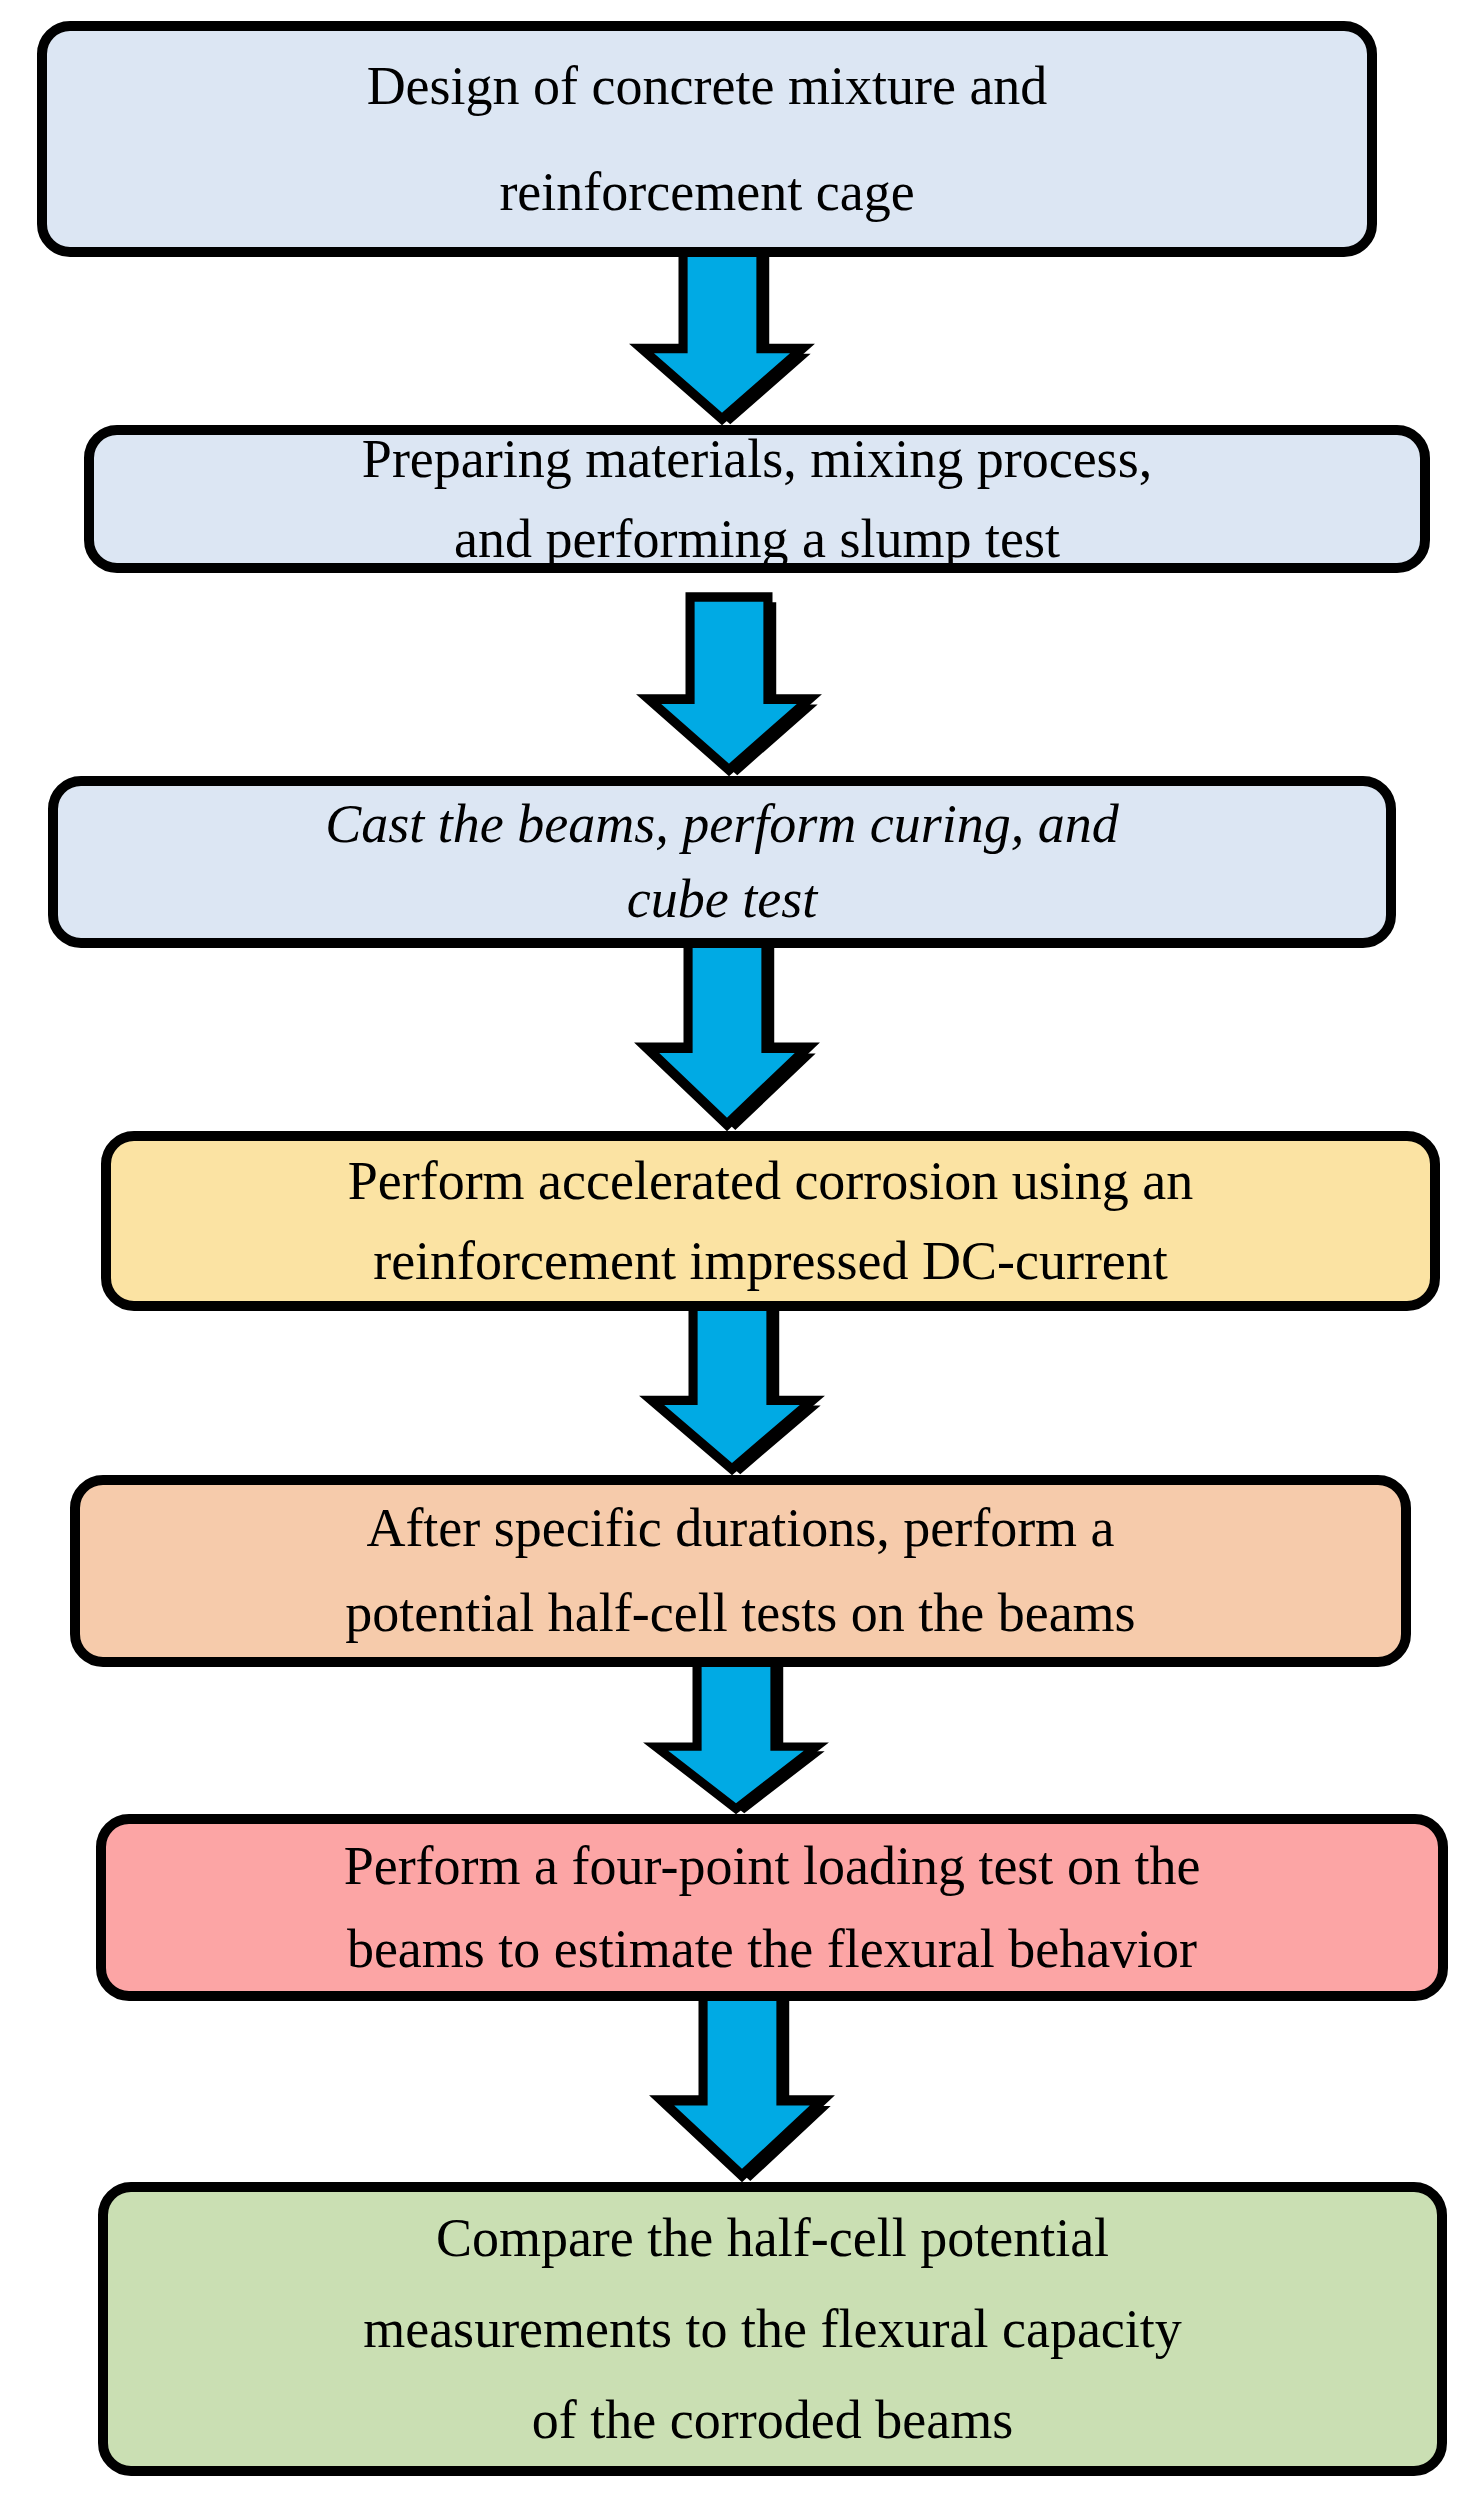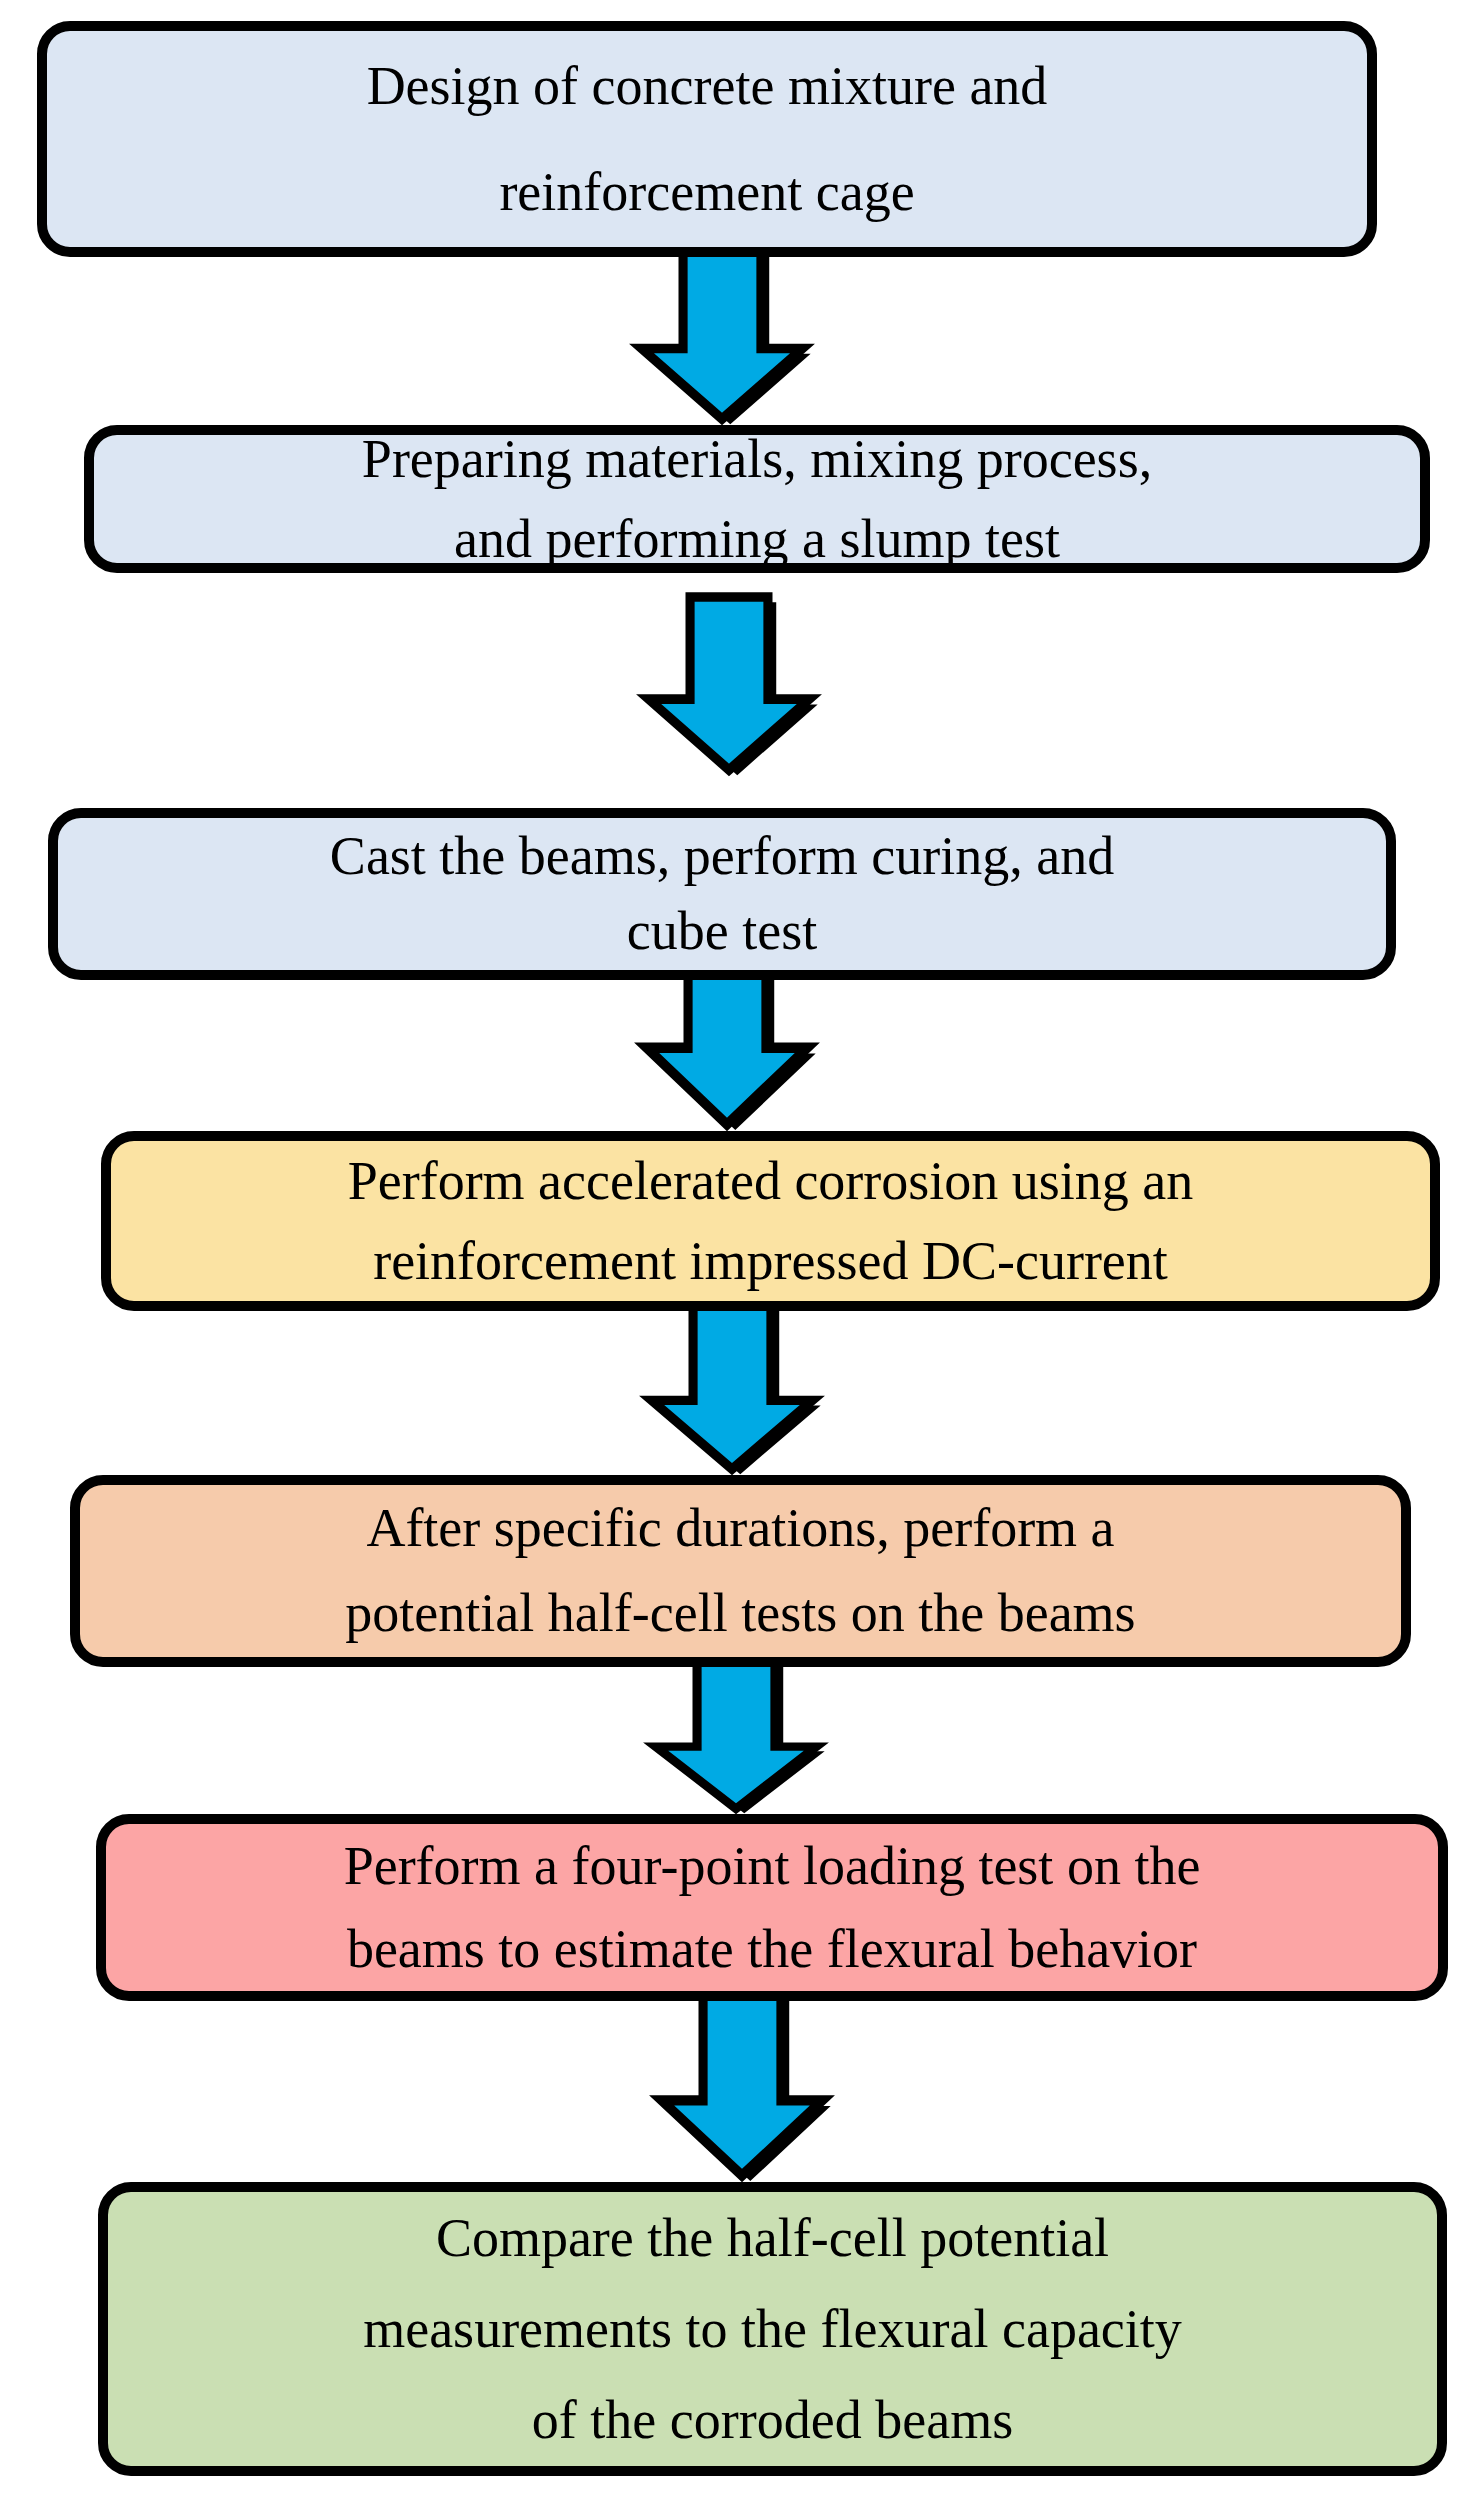--- a/index.html
+++ b/index.html
@@ -44,21 +44,21 @@
     stroke: none;
   }
   .arrow-body {
     stroke: #000000;
     stroke-width: 11;
     stroke-linejoin: miter;
   }
   
   .b1 { left: 37px;  top: 21px;   width: 1340px; height: 236px; line-height: 106px; }
   .b2 { left: 40px;  top: 425px;  width: 1346px; height: 148px; line-height: 80px; margin-left: 44px;  }
-  .b3 { left: 48px;  top: 808px;  width: 1348px; height: 172px; line-height: 75px;  }
+  .b3 { left: 48px;  top: 776px;  width: 1348px; height: 172px; line-height: 75px; font-style: italic;  }
   .b4 { left: 73px;  top: 1131px; width: 1339px; height: 180px; line-height: 80px;  }
   .b5 { left: 70px;  top: 1475px; width: 1341px; height: 192px; line-height: 85px; }
   .b6 { left: 96px; top: 1814px; width: 1352px; height: 187px; line-height: 83px; }
   .b7 { left: 98px; top: 2182px; width: 1349px; height: 294px; line-height: 91px; }
   
   .a1 { left: 635px; top: 247px;  width: 174px; height: 178px; }
   .a2 { left: 642px; top: 597px;  width: 174px; height: 179px; }
   .a3 { left: 640px; top: 937px; width: 174px; height: 194px; }
   .a4 { left: 645px; top: 1301px; width: 174px; height: 174px; }
   .a5 { left: 649px; top: 1657px; width: 174px; height: 157px; }

